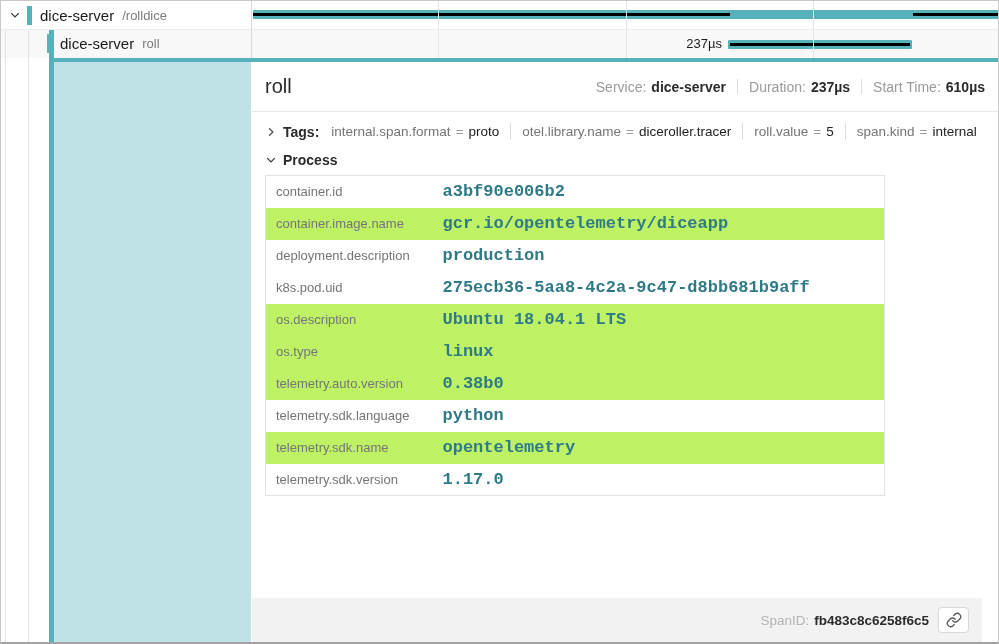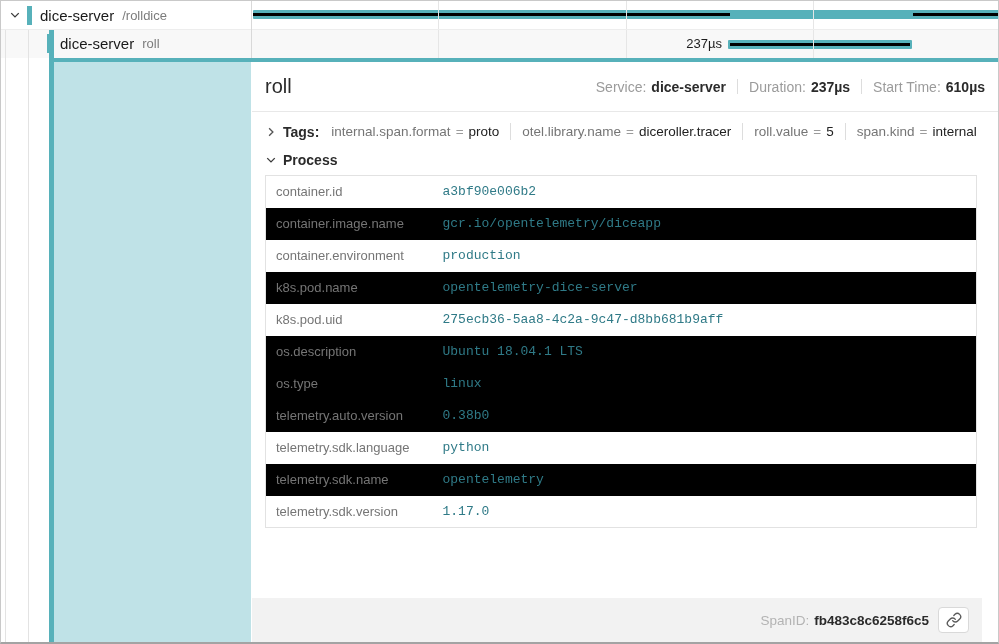--- a/index.html
+++ b/index.html
@@ -52,27 +52,27 @@
   .tags-row { display: flex; align-items: center; padding: 11px 13px 9px 13px; font-size: 13.5px; white-space: nowrap; cursor: pointer; }
   .section-label { font-weight: 700; color: #2b2b2b; font-size: 14px; margin-left: 6px; }
   .tags-row .section-label { margin-right: 12px; }
   .tag-key { color: #757575; }
   .tag-eq { color: #9b9b9b; margin: 0 5px; }
   .tag-value { color: #222; }
   .tag-div { border-left: 1px solid #ddd; height: 17px; margin: 0 11px; }
 
   .process-row { display: flex; padding: 3px 13px 5px 13px; cursor: pointer; }
 
-  .kv-table { margin: 2px 13px 0 13px; width: 712px; border-collapse: collapse;
+  .kv-table { margin: 2px 13px 0 13px; width: 620px; border-collapse: collapse;
     border: 1px solid #e2e2e2; }
   .kv-table tr { height: 32px; }
-  .kv-table tr.alt { background: #000000; }
+  .kv-table tr.alt { background: #bef264; }
   .kv-key { width: 171px; padding: 0 10px; font-size: 13px; color: #757575; }
-  .kv-val { padding: 0 6px; font-family: "Liberation Mono", monospace; font-size: 13px;
-    font-weight: 400; color: #2f7a87; }
+  .kv-val { padding: 0 6px; font-family: "Liberation Mono", monospace; font-size: 17px;
+    font-weight: 700; color: #2f7a87; }
 
   .detail-footer { position: absolute; left: 0; right: 16px; bottom: 0; height: 44px;
     background: #f2f2f2; display: flex; align-items: center; justify-content: flex-end;
     padding-right: 13px; }
   .spanid-label { color: #b3b3b3; font-size: 13.5px; margin-right: 5px; }
   .spanid-value { color: #2b2b2b; font-size: 13.5px; font-weight: 700; margin-right: 9px; }
   .link-btn { width: 31px; height: 26px; background: #fff; border: 1px solid #d9d9d9;
     border-radius: 4px; display: flex; align-items: center; justify-content: center; cursor: pointer; }
 </style>
 </head>
@@ -178,26 +178,22 @@
       <tbody>
         <tr>
             <td class="kv-key">container.id</td>
             <td class="kv-val">a3bf90e006b2</td>
           </tr>
         <tr class="alt">
             <td class="kv-key">container.image.name</td>
             <td class="kv-val">gcr.io/opentelemetry/diceapp</td>
           </tr>
         <tr>
-            <td class="kv-key">container.environment</td>
+            <td class="kv-key">deployment.description</td>
             <td class="kv-val">production</td>
-          </tr>
-        <tr class="alt">
-            <td class="kv-key">k8s.pod.name</td>
-            <td class="kv-val">opentelemetry-dice-server</td>
           </tr>
         <tr>
             <td class="kv-key">k8s.pod.uid</td>
             <td class="kv-val">275ecb36-5aa8-4c2a-9c47-d8bb681b9aff</td>
           </tr>
         <tr class="alt">
             <td class="kv-key">os.description</td>
             <td class="kv-val">Ubuntu 18.04.1 LTS</td>
           </tr>
         <tr class="alt">

